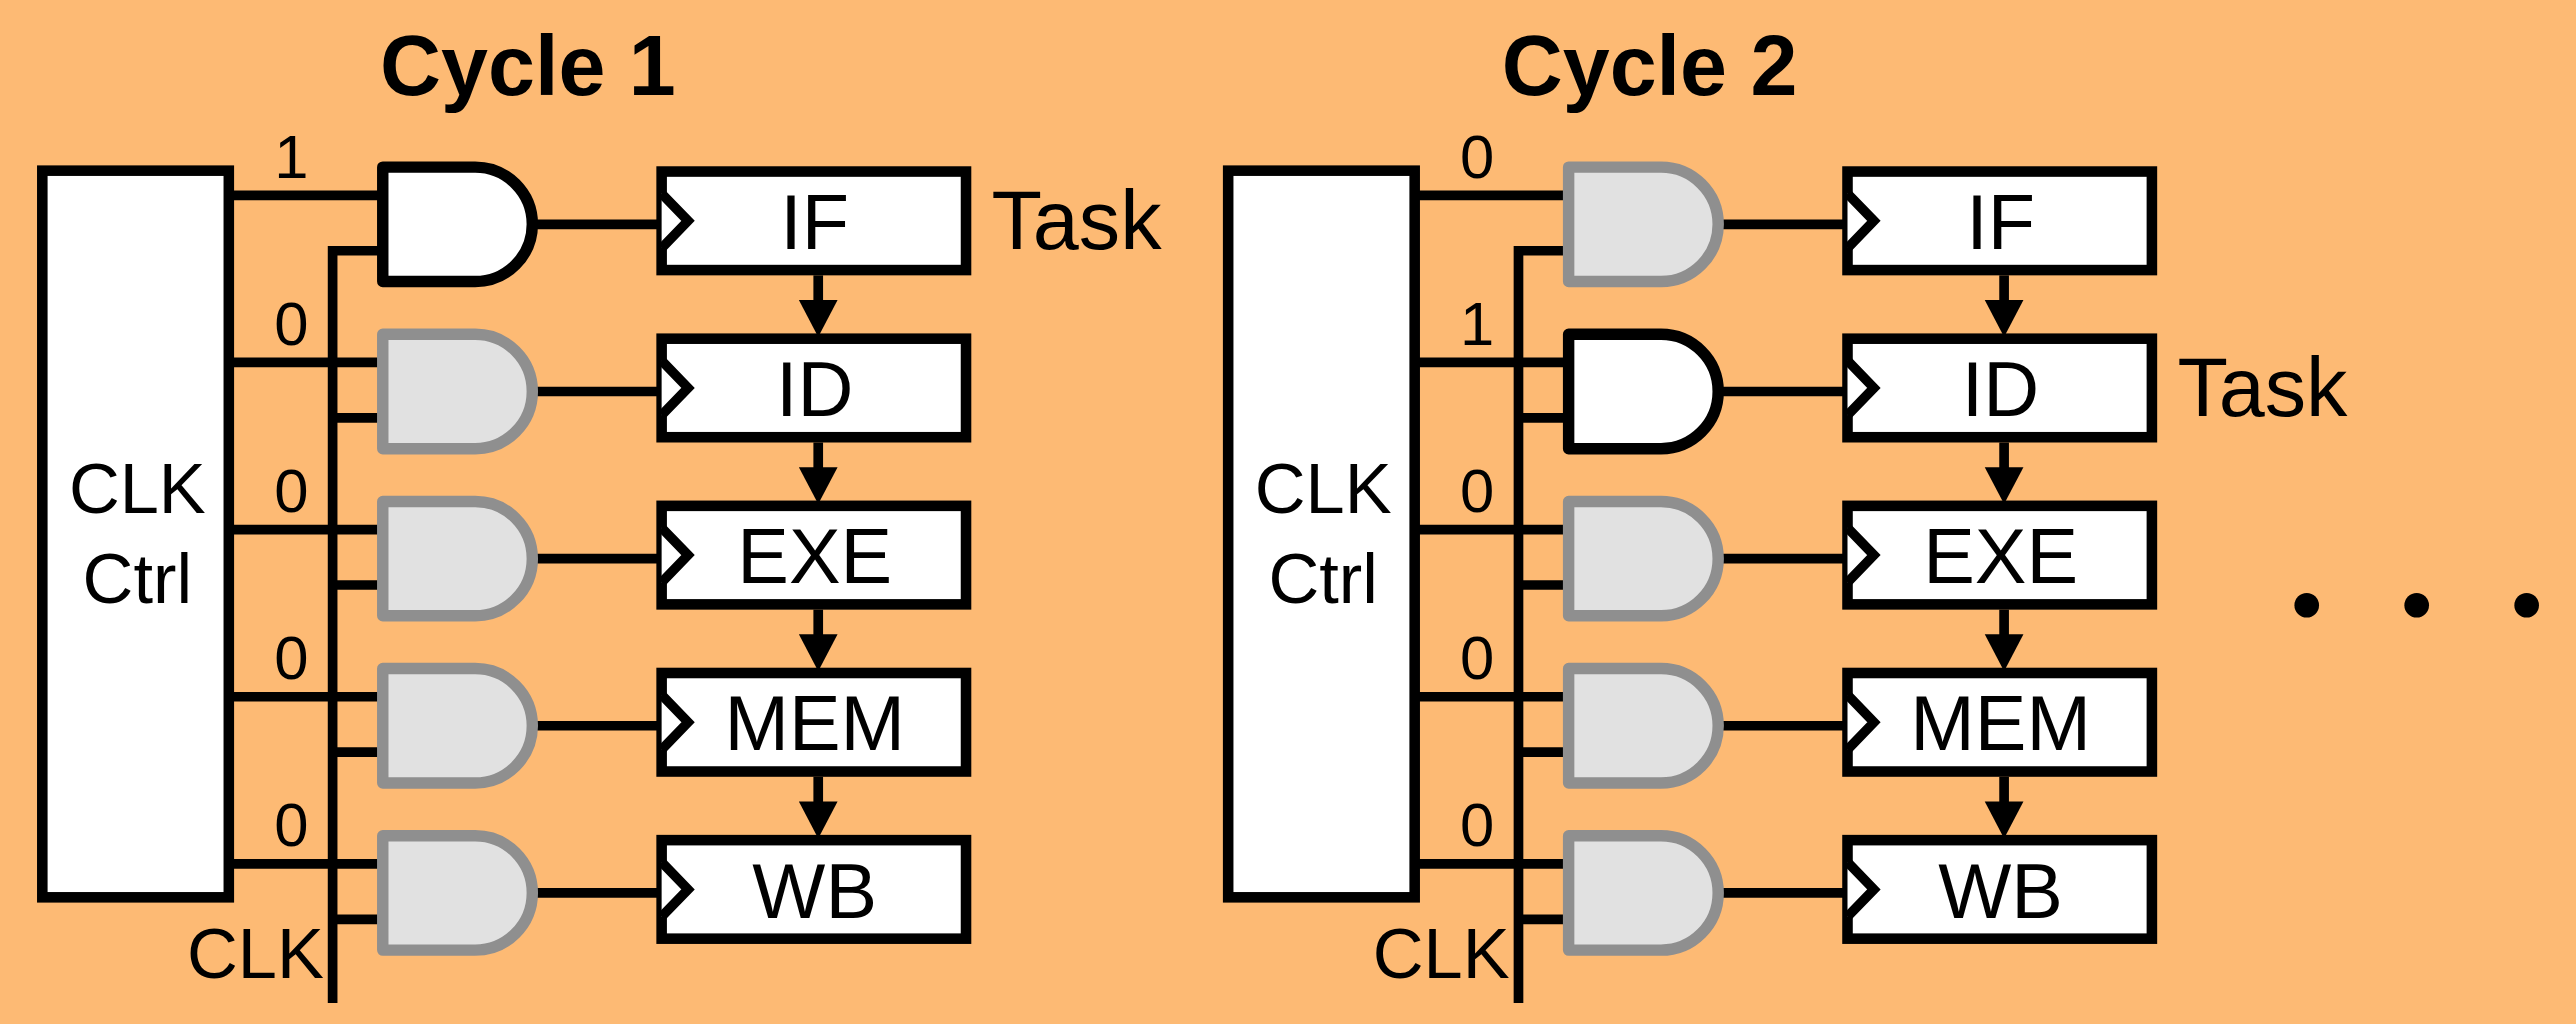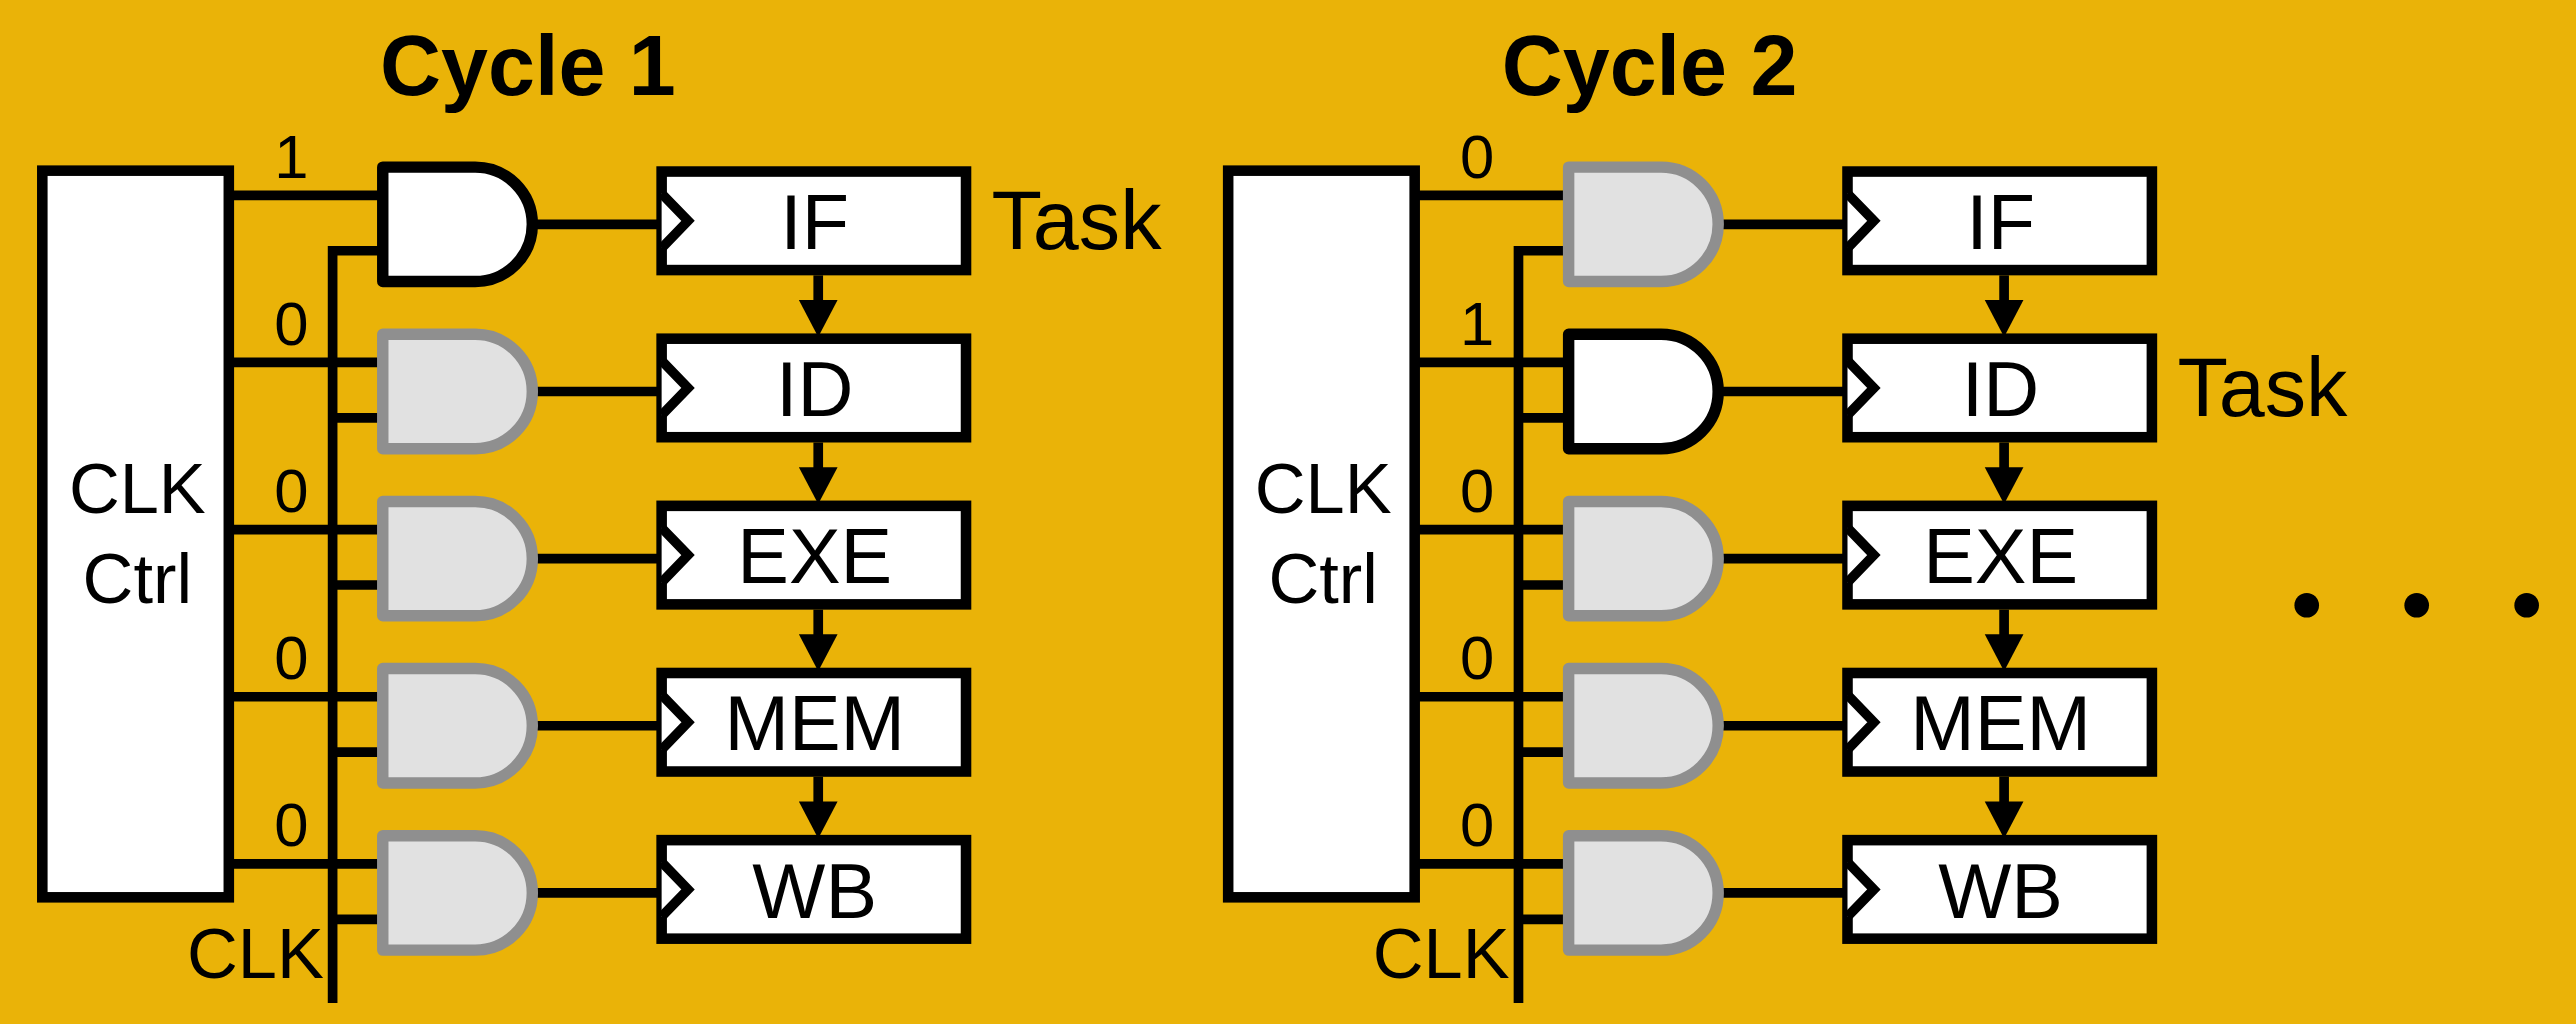--- a/index.html
+++ b/index.html
@@ -1,16 +1,16 @@
 <!DOCTYPE html>
 <html style="font-size:14px"><head>
 <meta charset="utf-8">
 <style>
   html,body{margin:0;padding:0;background:#ffffff;}
-  .figure-wrap{width:2576px;height:1024px;background:#eab308;overflow:hidden;}
+  .figure-wrap{width:2576px;height:1024px;background:#fdba74;overflow:hidden;}
   svg{display:block;}
   text{font-family:"Liberation Sans",sans-serif;fill:#000000;}
   .title{font-size:96px;font-weight:bold;text-anchor:middle;}
   .stage-label{font-size:88px;text-anchor:middle;}
   .ctrl-label{font-size:80px;text-anchor:middle;}
   .digit{font-size:70px;text-anchor:middle;}
   .clk-label{font-size:80px;text-anchor:end;}
   .task-label{font-size:94px;text-anchor:start;}
   .wire{stroke:#000000;stroke-width:11;fill:none;}
   .box{stroke:#000000;stroke-width:12;fill:#ffffff;}

